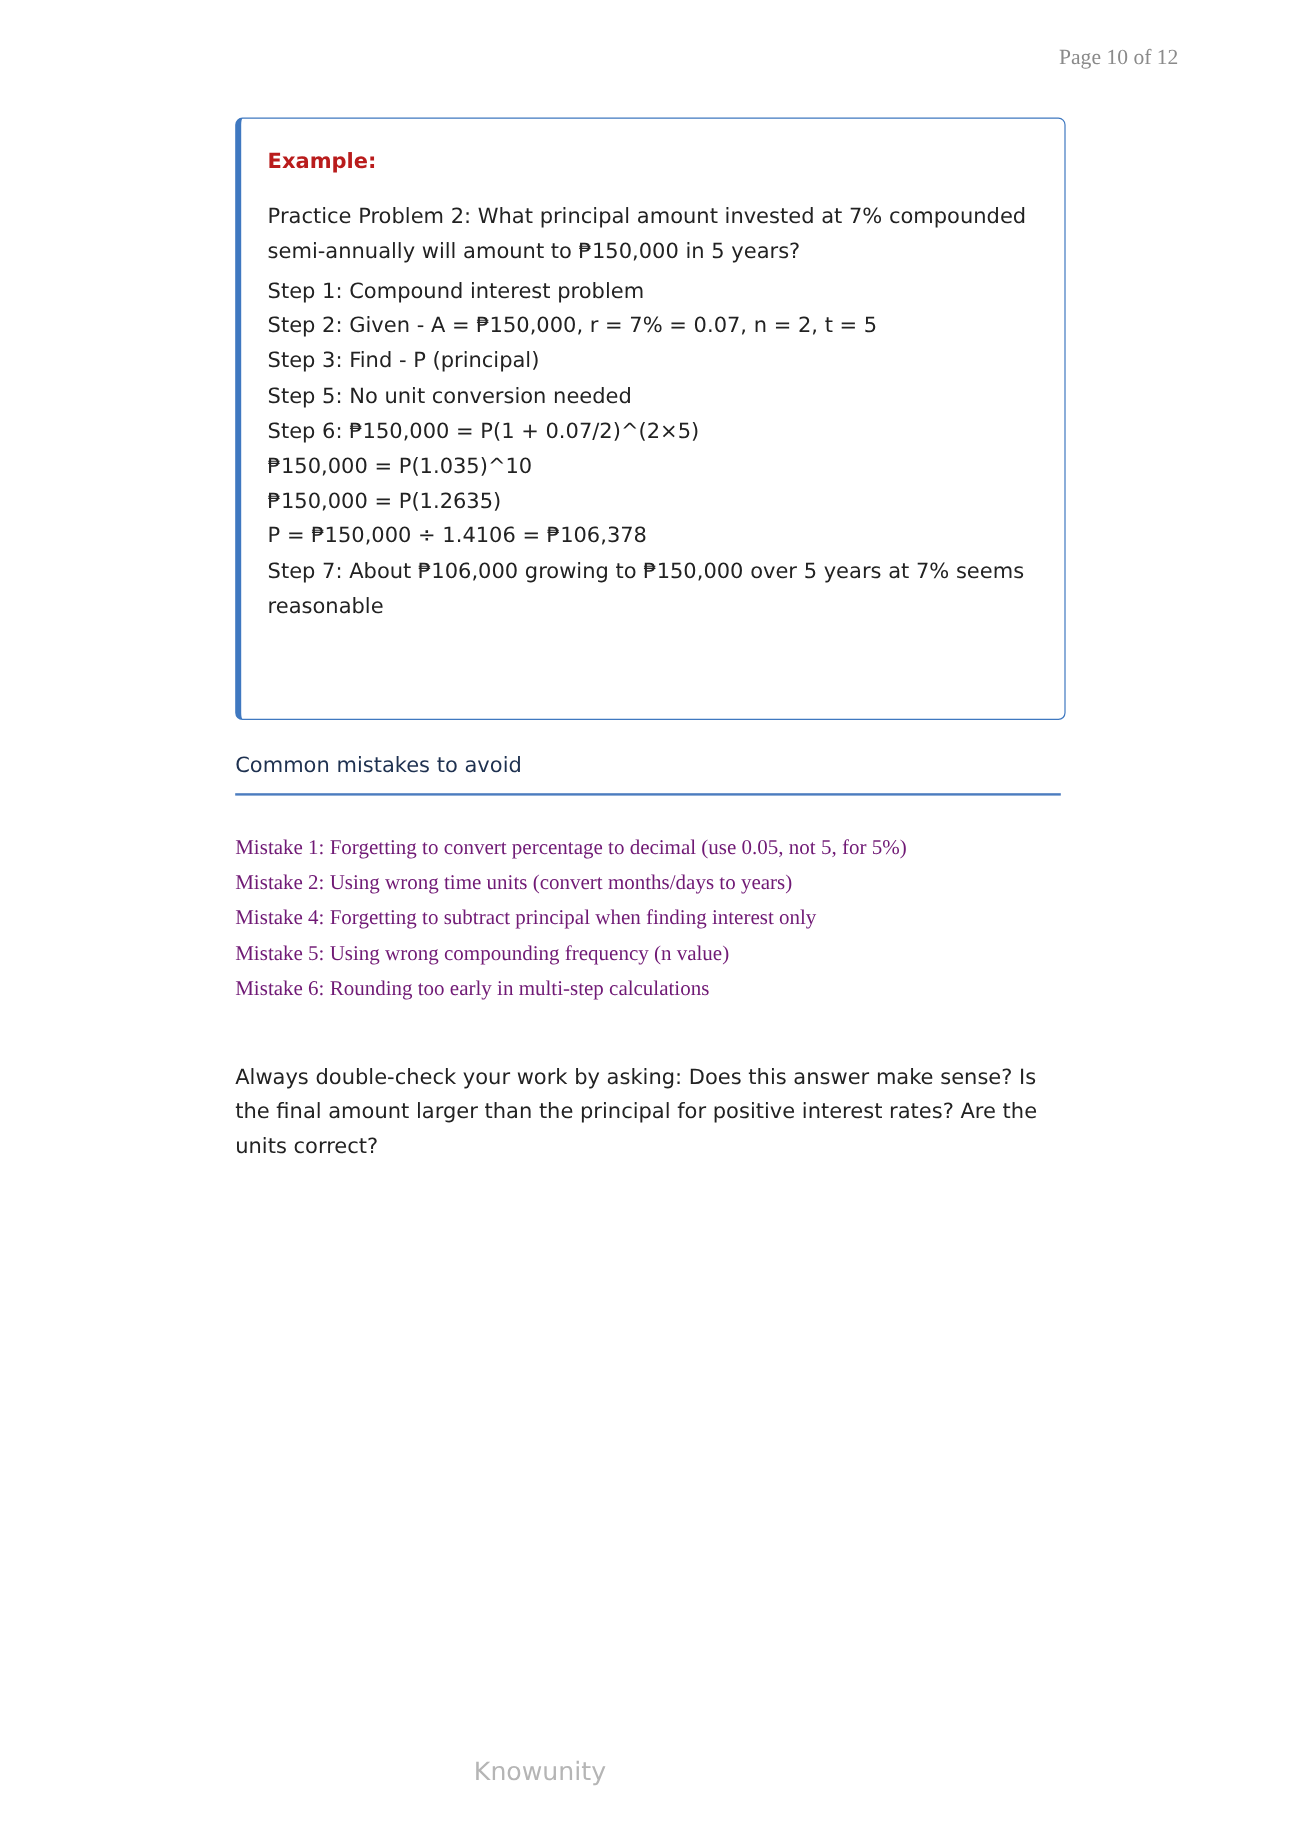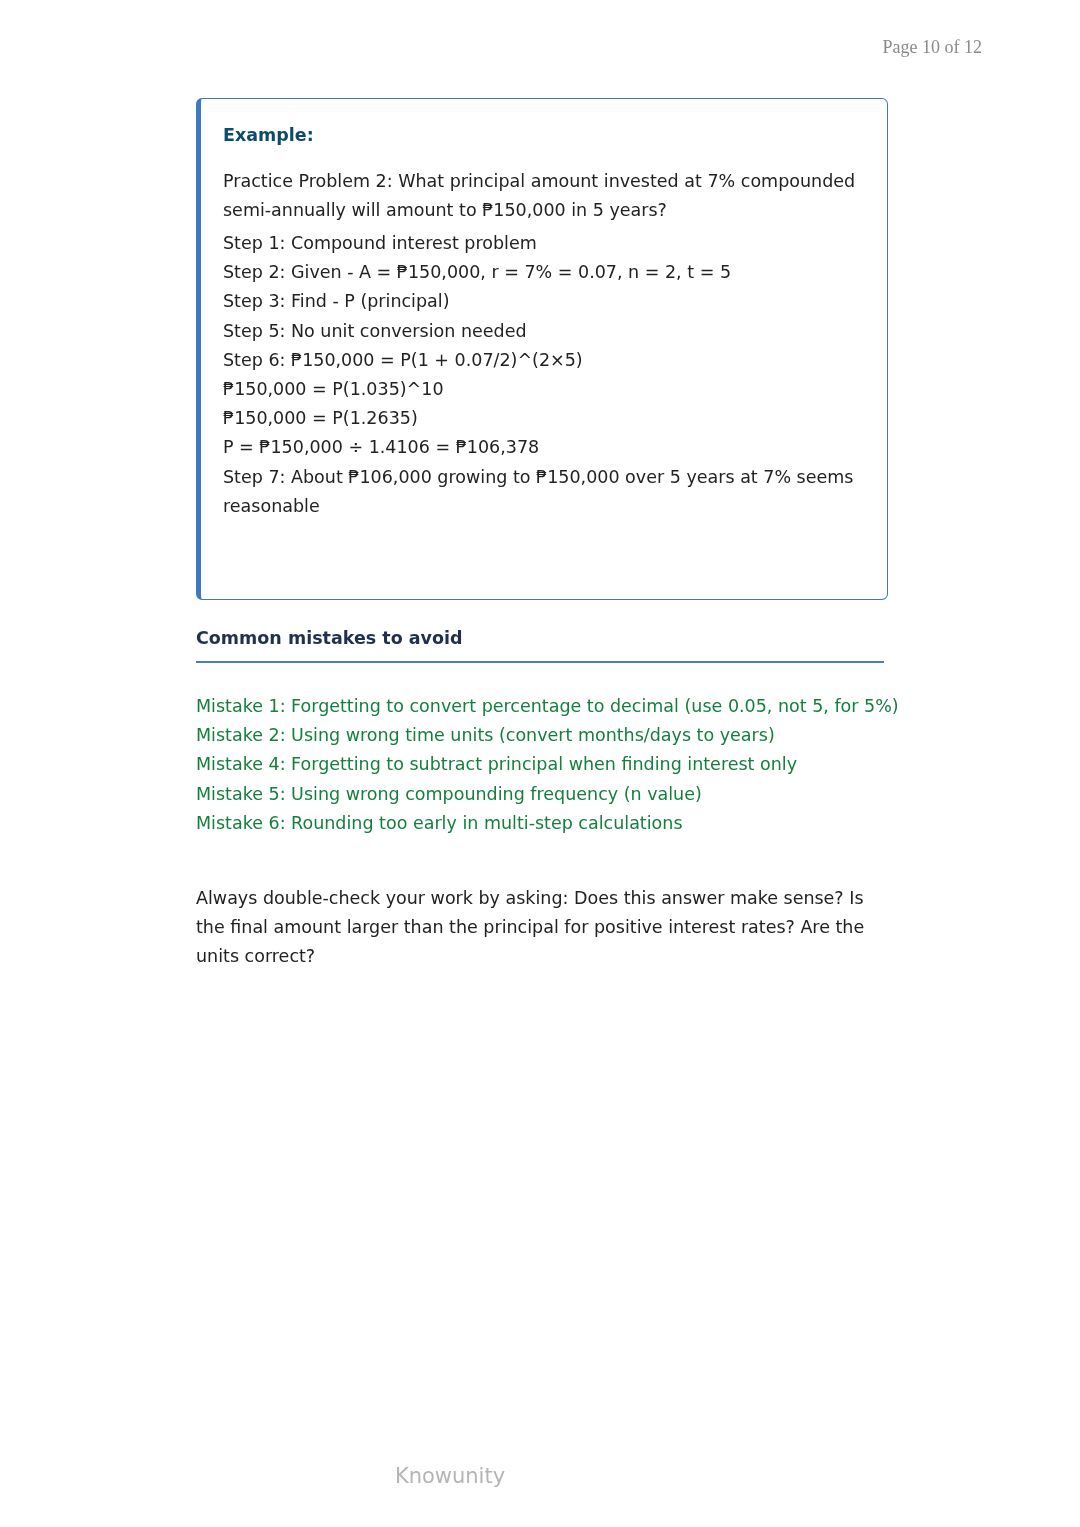--- a/index.html
+++ b/index.html
@@ -3,28 +3,28 @@
   <meta charset="utf-8">
   <style>
     html, body { margin: 0; padding: 0; background: #ffffff; }
     body { width: 1080px; height: 1527px; position: relative; overflow: hidden;
            font-family: "DejaVu Sans", "Liberation Sans", sans-serif; color: #1f2937; }
     .page-num { position: absolute; top: 37px; right: 98px; font-family: "Liberation Serif", "DejaVu Serif", serif;
                 font-size: 18px; color: #8a8a8a; }
     .example-box { position: absolute; left: 196px; top: 98px; width: 664px; height: 480px;
                    border: 1.5px solid #3f78c0; border-left: 5px solid #3f78c0; border-radius: 6px;
                    padding: 20px 0 0 22px; box-sizing: content-box; }
-    .example-title { font-weight: bold; font-size: 17.5px; color: #0c4a6e; margin: 4px 0 0 0; line-height: 24px; }
+    .example-title { font-weight: bold; font-size: 17.5px; color: #b91c1c; margin: 4px 0 0 0; line-height: 24px; }
     .problem { font-size: 17.5px; line-height: 29px; color: #222; margin: 20px 0 0 0; width: 640px; }
     .steps { margin-top: 4px; font-size: 17.5px; line-height: 29.2px; color: #222; }
     .steps div { white-space: nowrap; }
-    .section-heading { position: absolute; left: 196px; top: 628px; font-weight: bold; font-size: 17.5px;
+    .section-heading { position: absolute; left: 196px; top: 628px; font-weight: normal; font-size: 17.5px;
                        color: #1e3150; }
     .section-rule { position: absolute; left: 196px; top: 661px; width: 688px; height: 2px; background: #4b7cbf; }
-    .mistakes { position: absolute; left: 196px; top: 692px; font-size: 17.5px; line-height: 29.2px; color: #15803d; }
+    .mistakes { position: absolute; left: 196px; top: 692px; font-size: 17.5px; line-height: 29.2px; color: #701a75; font-family: Liberation Serif, serif; }
     .mistakes div { white-space: nowrap; }
     .closing { position: absolute; left: 196px; top: 884px; width: 680px; font-size: 17.5px; line-height: 29.2px; color: #222; }
     .footer { position: absolute; top: 1464px; left: 0; width: 900px; text-align: center; font-size: 21px; color: #b5b5b5; }
   </style>
 </head>
 <body>
 
 <div class="page-num">Page 10 of 12</div>
 
 <div class="example-box">

